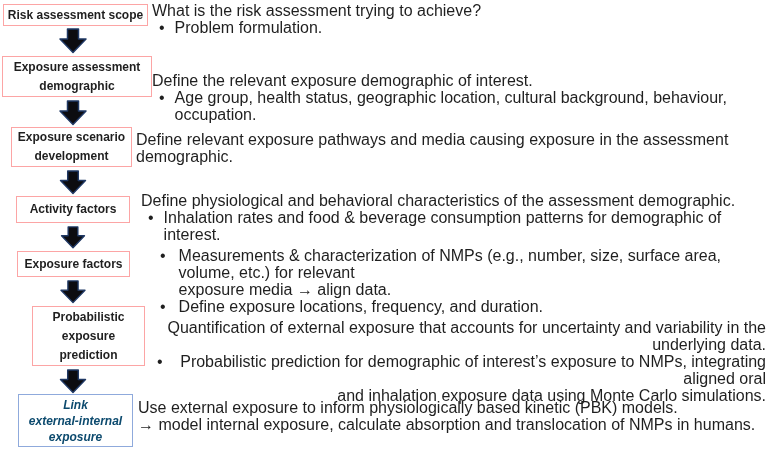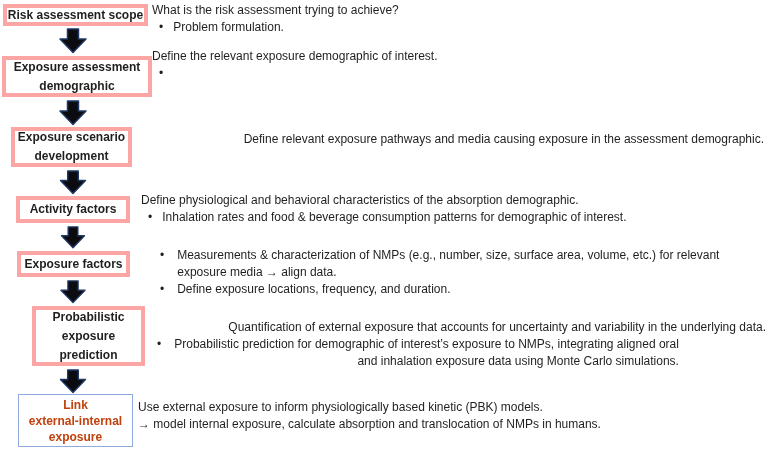--- a/index.html
+++ b/index.html
@@ -9,41 +9,42 @@
     height: 453px;
     background: #ffffff;
     font-family: "Liberation Sans", sans-serif;
     color: #1f1f1f;
     overflow: hidden;
   }
   
   .fbox {
     position: absolute;
     box-sizing: border-box;
-    border: 4px solid #fca5a5;
+    border: 1px solid #fca5a5;
     background: #ffffff;
     display: flex;
     align-items: center;
     justify-content: center;
     text-align: center;
     font-weight: bold;
     font-size: 12px;
     line-height: 19px;
     white-space: pre-line;
   }
   .fbox.highlight {
     border: 1px solid #8faadc;
-    color: #c2410c;
+    color: #0c4a6e;
     line-height: 16px;
+    font-style: italic;
   }
   .arrow { position: absolute; }
   
   .tb {
     position: absolute;
-    font-size: 12px;
+    font-size: 16px;
     line-height: 17px;
     color: #1f1f1f;
   }
   .hd { white-space: pre-line; }
   .bullet { display: flex; align-items: flex-start; }
   .bullet .dot { flex: 0 0 auto; }
   .bullet .bt { white-space: pre-line; }
   .ind-a { padding-left: 7px; }
   .ind-a .dot { margin-right: 10px; }
   .ind-b { padding-left: 28px; }
@@ -99,33 +100,34 @@
 exposure</div>
 
   <div class="tb" style="left:152px; top:2px; width:610px;">
     <div class="hd">What is the risk assessment trying to achieve?</div>
     <div class="bullet ind-a">
       <span class="dot">•</span>
       <span class="bt">Problem formulation.</span>
     </div>
   </div>
 
-  <div class="tb" style="left:152px; top:48px; width:612px;">
+  <div class="tb" style="left:152px; top:72px; width:612px;">
     <div class="hd">Define the relevant exposure demographic of interest.</div>
     <div class="bullet ind-a">
       <span class="dot">•</span>
+      <span class="bt">Age group, health status, geographic location, cultural background, behaviour, occupation.</span>
     </div>
   </div>
 
-  <div class="tb" style="left:136px; top:131px; width:628px;text-align:right;">
+  <div class="tb" style="left:136px; top:131px; width:628px;">
     <div class="hd">Define relevant exposure pathways and media causing exposure in the assessment demographic.</div>
   </div>
 
   <div class="tb" style="left:141px; top:192px; width:623px;">
-    <div class="hd">Define physiological and behavioral characteristics of the absorption demographic.</div>
+    <div class="hd">Define physiological and behavioral characteristics of the assessment demographic.</div>
     <div class="bullet ind-a">
       <span class="dot">•</span>
       <span class="bt">Inhalation rates and food &amp; beverage consumption patterns for demographic of interest.</span>
     </div>
   </div>
 
   <div class="tb" style="left:132px; top:247px; width:634px;">
     <div class="bullet ind-b">
       <span class="dot">•</span>
       <span class="bt">Measurements &amp; characterization of NMPs (e.g., number, size, surface area, volume, etc.) for relevant

